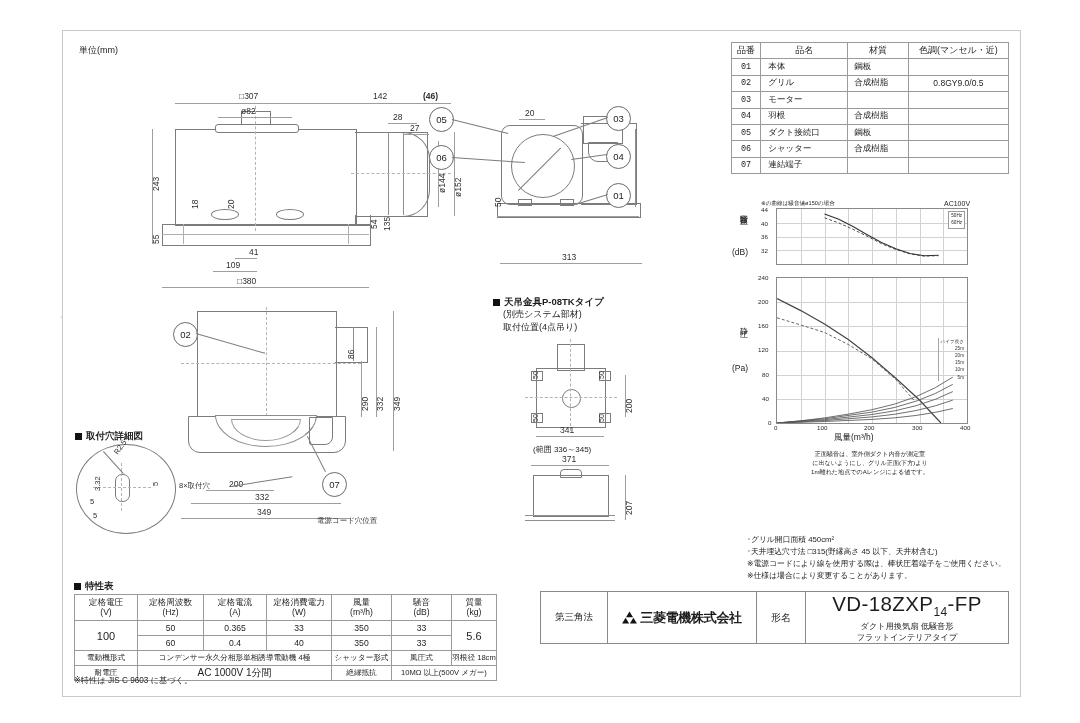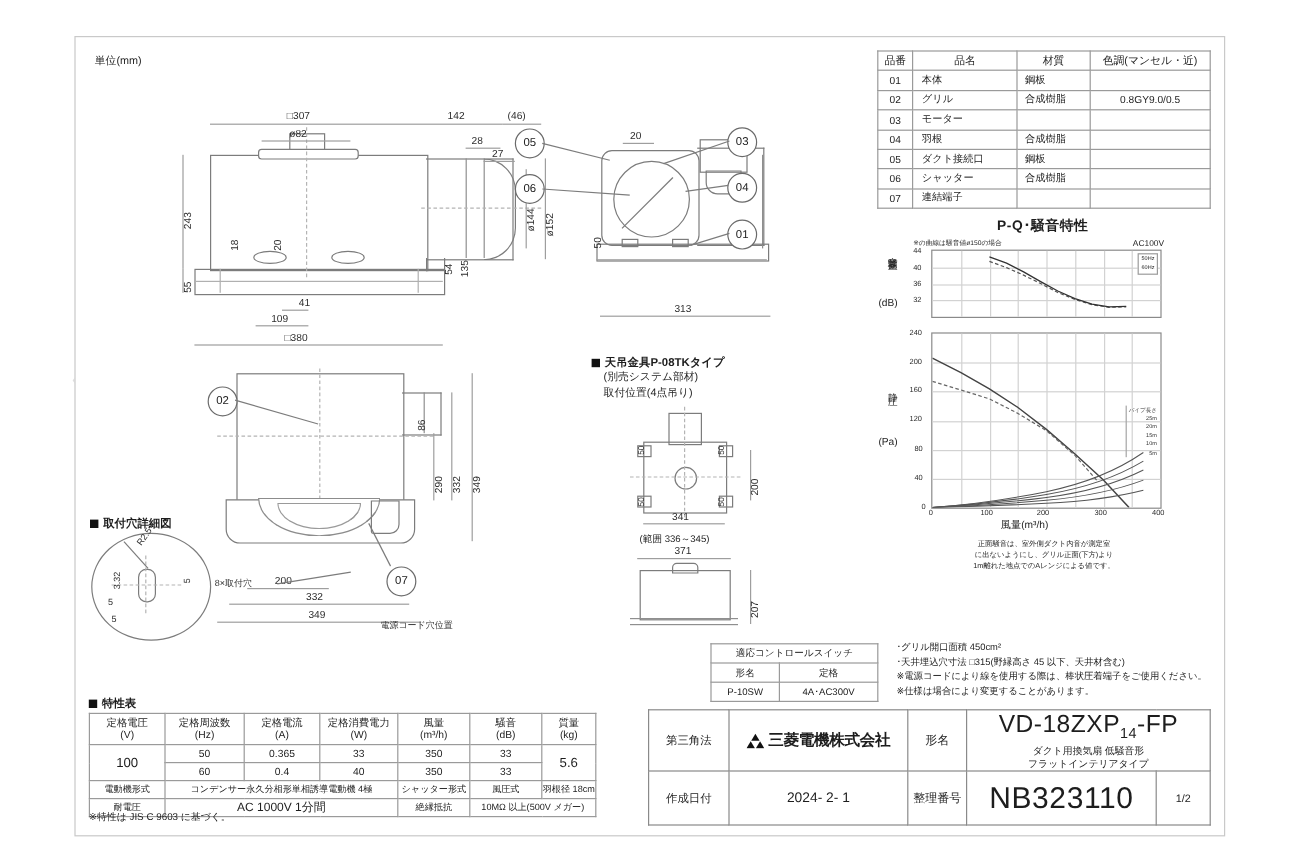--- a/index.html
+++ b/index.html
@@ -32,21 +32,21 @@
                  background:#111;margin-right:4px;vertical-align:-1px;}
 
   
   table{border-collapse:collapse;}
   .tbl td,.tbl th{border:1px solid #9a9a9a;font-weight:normal;padding:0;
                   text-align:center;font-size:8.5px;color:#1d1d1d;}
 
   
   #parts{position:absolute;left:668px;top:11px;width:278px;}
   #parts td,#parts th{height:15.4px;}
-  #parts .c0{width:30px;}
+  #parts .c0{width:30px;font-family:Liberation Mono, monospace;}
   #parts .c1{width:86px;text-align:left;padding-left:7px;}
   #parts .c2{width:58px;text-align:left;padding-left:6px;}
   #parts .c3{width:104px;}
   #parts thead td{font-size:9px;}
 
   
   #spec{position:absolute;left:11px;top:563px;width:423px;}
   #spec td{height:14px;font-size:8.6px;}
   #spec .hd{height:25px;line-height:1.15;font-size:8.6px;}
 
@@ -188,21 +188,21 @@
     <div class="lnHd" style="left:288px;top:142px;width:100px;"></div>
     <div class="lnVd" style="left:192px;top:75px;height:125px;"></div>
 
     <div class="lnH" style="left:112px;top:72px;width:180px;background:#9e9e9e;"></div>
     <div class="dim" style="left:176px;top:60px;">□307</div>
     <div class="lnH" style="left:155px;top:86px;width:74px;background:#9e9e9e;"></div>
     <div class="dim" style="left:178px;top:75px;">ø82</div>
     <div class="lnH" style="left:292px;top:72px;width:64px;background:#9e9e9e;"></div>
     <div class="dim" style="left:310px;top:60px;">142</div>
     <div class="lnH" style="left:356px;top:72px;width:32px;background:#9e9e9e;"></div>
-    <div class="dim" style="left:360px;top:60px;">(46)</div>
+    <div class="dim" style="left:360px;top:60px;font-weight:bold;">(46)</div>
     <div class="lnH" style="left:325px;top:92px;width:29px;background:#9e9e9e;"></div>
     <div class="dim" style="left:330px;top:81px;">28</div>
     <div class="lnH" style="left:340px;top:103px;width:26px;background:#9e9e9e;"></div>
     <div class="dim" style="left:347px;top:92px;">27</div>
 
     <div class="lnV" style="left:375px;top:110px;height:66px;background:#9e9e9e;"></div>
     <div class="dimv" style="left:374px;top:162px;">ø144</div>
     <div class="lnV" style="left:391px;top:101px;height:84px;background:#9e9e9e;"></div>
     <div class="dimv" style="left:390px;top:166px;">ø152</div>
 
@@ -332,21 +332,20 @@
     <div class="dim" style="left:499px;top:423px;">371</div>
     <div class="box" style="left:470px;top:444px;width:74px;height:40px;"></div>
     <div class="box" style="left:497px;top:438px;width:20px;height:7px;border-radius:4px 4px 0 0;"></div>
     <div class="lnH" style="left:462px;top:484px;width:90px;"></div>
     <div class="lnH" style="left:462px;top:489px;width:90px;"></div>
     <div class="lnV" style="left:562px;top:444px;height:45px;background:#9e9e9e;"></div>
     <div class="dimv" style="left:561px;top:484px;">207</div>
   </div>
 
   <div id="chart">
-    <div class="ctitle">P-Q･騒音特性</div>
 
     <div class="lbl" style="left:32px;top:19px;font-size:5.6px;">※の曲線は騒音値ø150の場合</div>
     <div class="lbl" style="left:215px;top:19px;font-size:7px;">AC100V</div>
 
     <div class="plot" style="left:47px;top:27px;width:190px;height:55px;">
       <div class="gl" style="left:0;top:13.75px;width:190px;height:1px;"></div>
       <div class="gl" style="left:0;top:27.5px;width:190px;height:1px;"></div>
       <div class="gl" style="left:0;top:41.25px;width:190px;height:1px;"></div>
       <div class="gl" style="left:23.75px;top:0;width:1px;height:55px;"></div>
       <div class="gl" style="left:47.5px;top:0;width:1px;height:55px;"></div>
@@ -424,35 +423,20 @@
     <div class="axname" style="left:3px;top:182px;font-size:8.5px;">(Pa)</div>
     <div class="axname" style="left:105px;top:251px;font-size:8.5px;">風量(m³/h)</div>
   </div>
 
   <div class="cnote" style="left:692px;top:418px;width:230px;">
     <div>正面騒音は、室外側ダクト内音が測定室</div>
     <div>に出ないようにし、グリル正面(下方)より</div>
     <div>1m離れた地点でのAレンジによる値です。</div>
   </div>
 
-  <table class="tbl" id="swtbl">
-    <tbody>
-        <tr>
-      <td colspan="2">適応コントロールスイッチ</td>
-    </tr>
-    <tr>
-      <td style="width:56px">形名</td>
-      <td>定格</td>
-    </tr>
-    <tr>
-      <td>P-10SW</td>
-      <td>4A･AC300V</td>
-    </tr>
-  </tbody>
-    </table>
 
   <div id="notes">
     <div>･グリル開口面積  450cm²</div>
     <div>･天井埋込穴寸法  □315(野縁高さ 45 以下、天井材含む)</div>
     <div>※電源コードにより線を使用する際は、棒状圧着端子をご使用ください。</div>
     <div>※仕様は場合により変更することがあります。</div>
   </div>
 
   <div class="sqhead" style="left:11px;top:549px;">特性表</div>
   <table class="tbl" id="spec">
@@ -516,23 +500,16 @@
           <span>三菱電機株式会社</span>
         </div>
       </td>
       <td class="tb-k">形名</td>
       <td class="tb-r" colspan="2">
         <div class="model"><span>VD-18ZXP</span><sub>14</sub><span>-FP</span></div>
         <div class="modelsub">ダクト用換気扇 低騒音形</div>
         <div class="modelsub" style="margin-top:0">フラットインテリアタイプ</div>
       </td>
     </tr>
-    <tr class="row2">
-      <td class="tb-l">作成日付</td>
-      <td class="tb-m" style="font-size:11.5px;">2024- 2- 1</td>
-      <td class="tb-k">整理番号</td>
-      <td class="bigno">NB323110</td>
-      <td class="tb-pg">1/2</td>
-    </tr>
   </tbody>
     </table>
 
 </div>
 
 </body></html>

